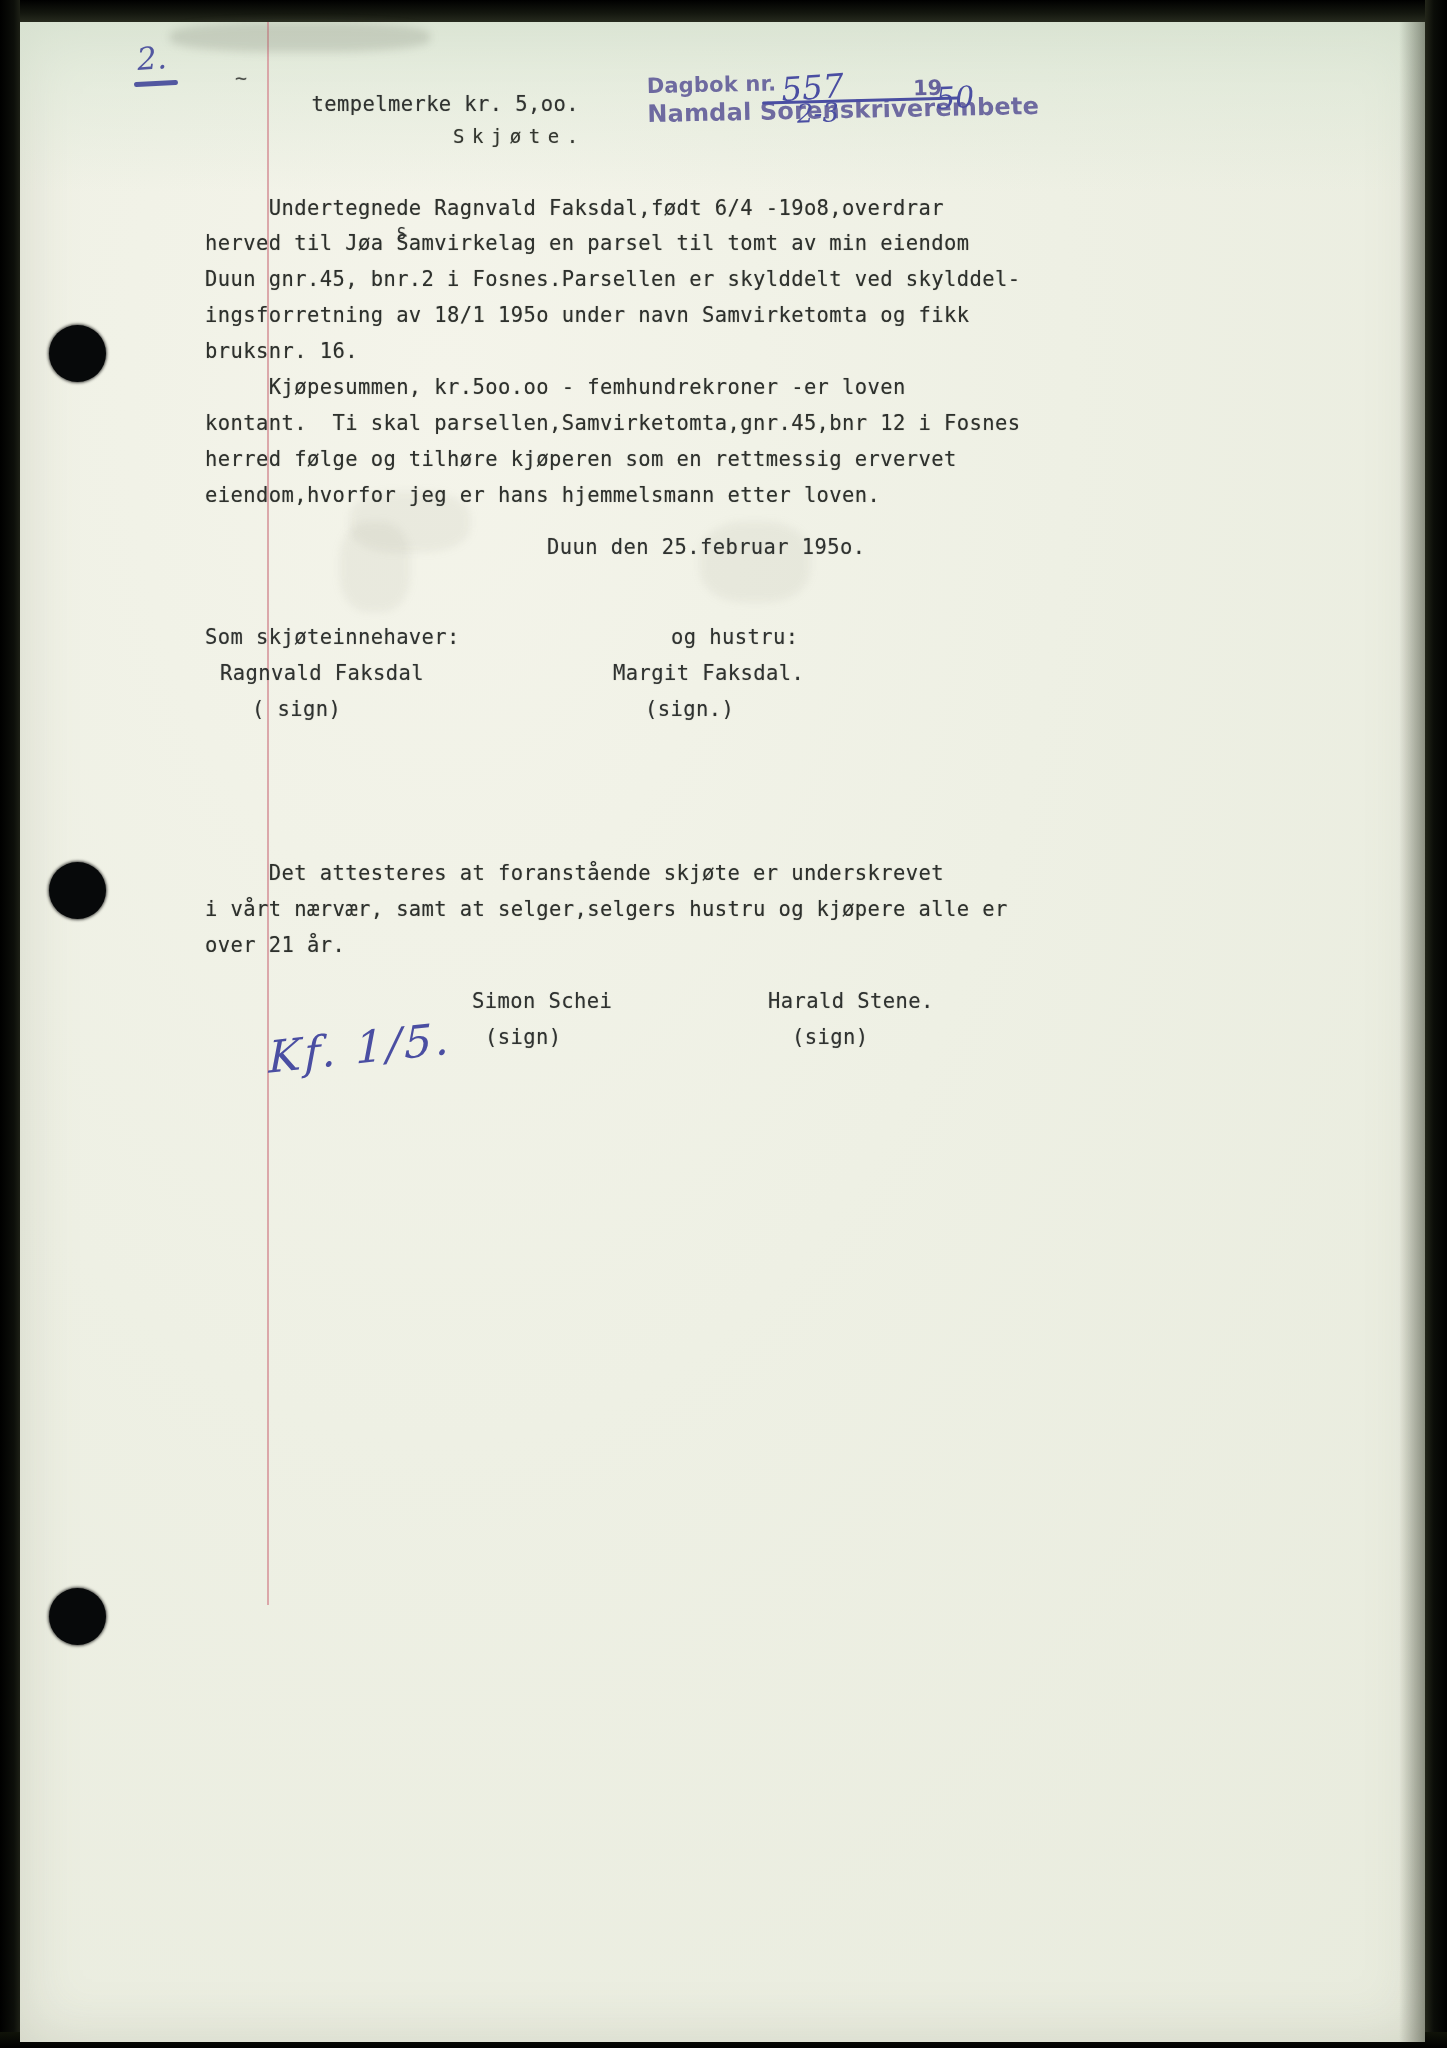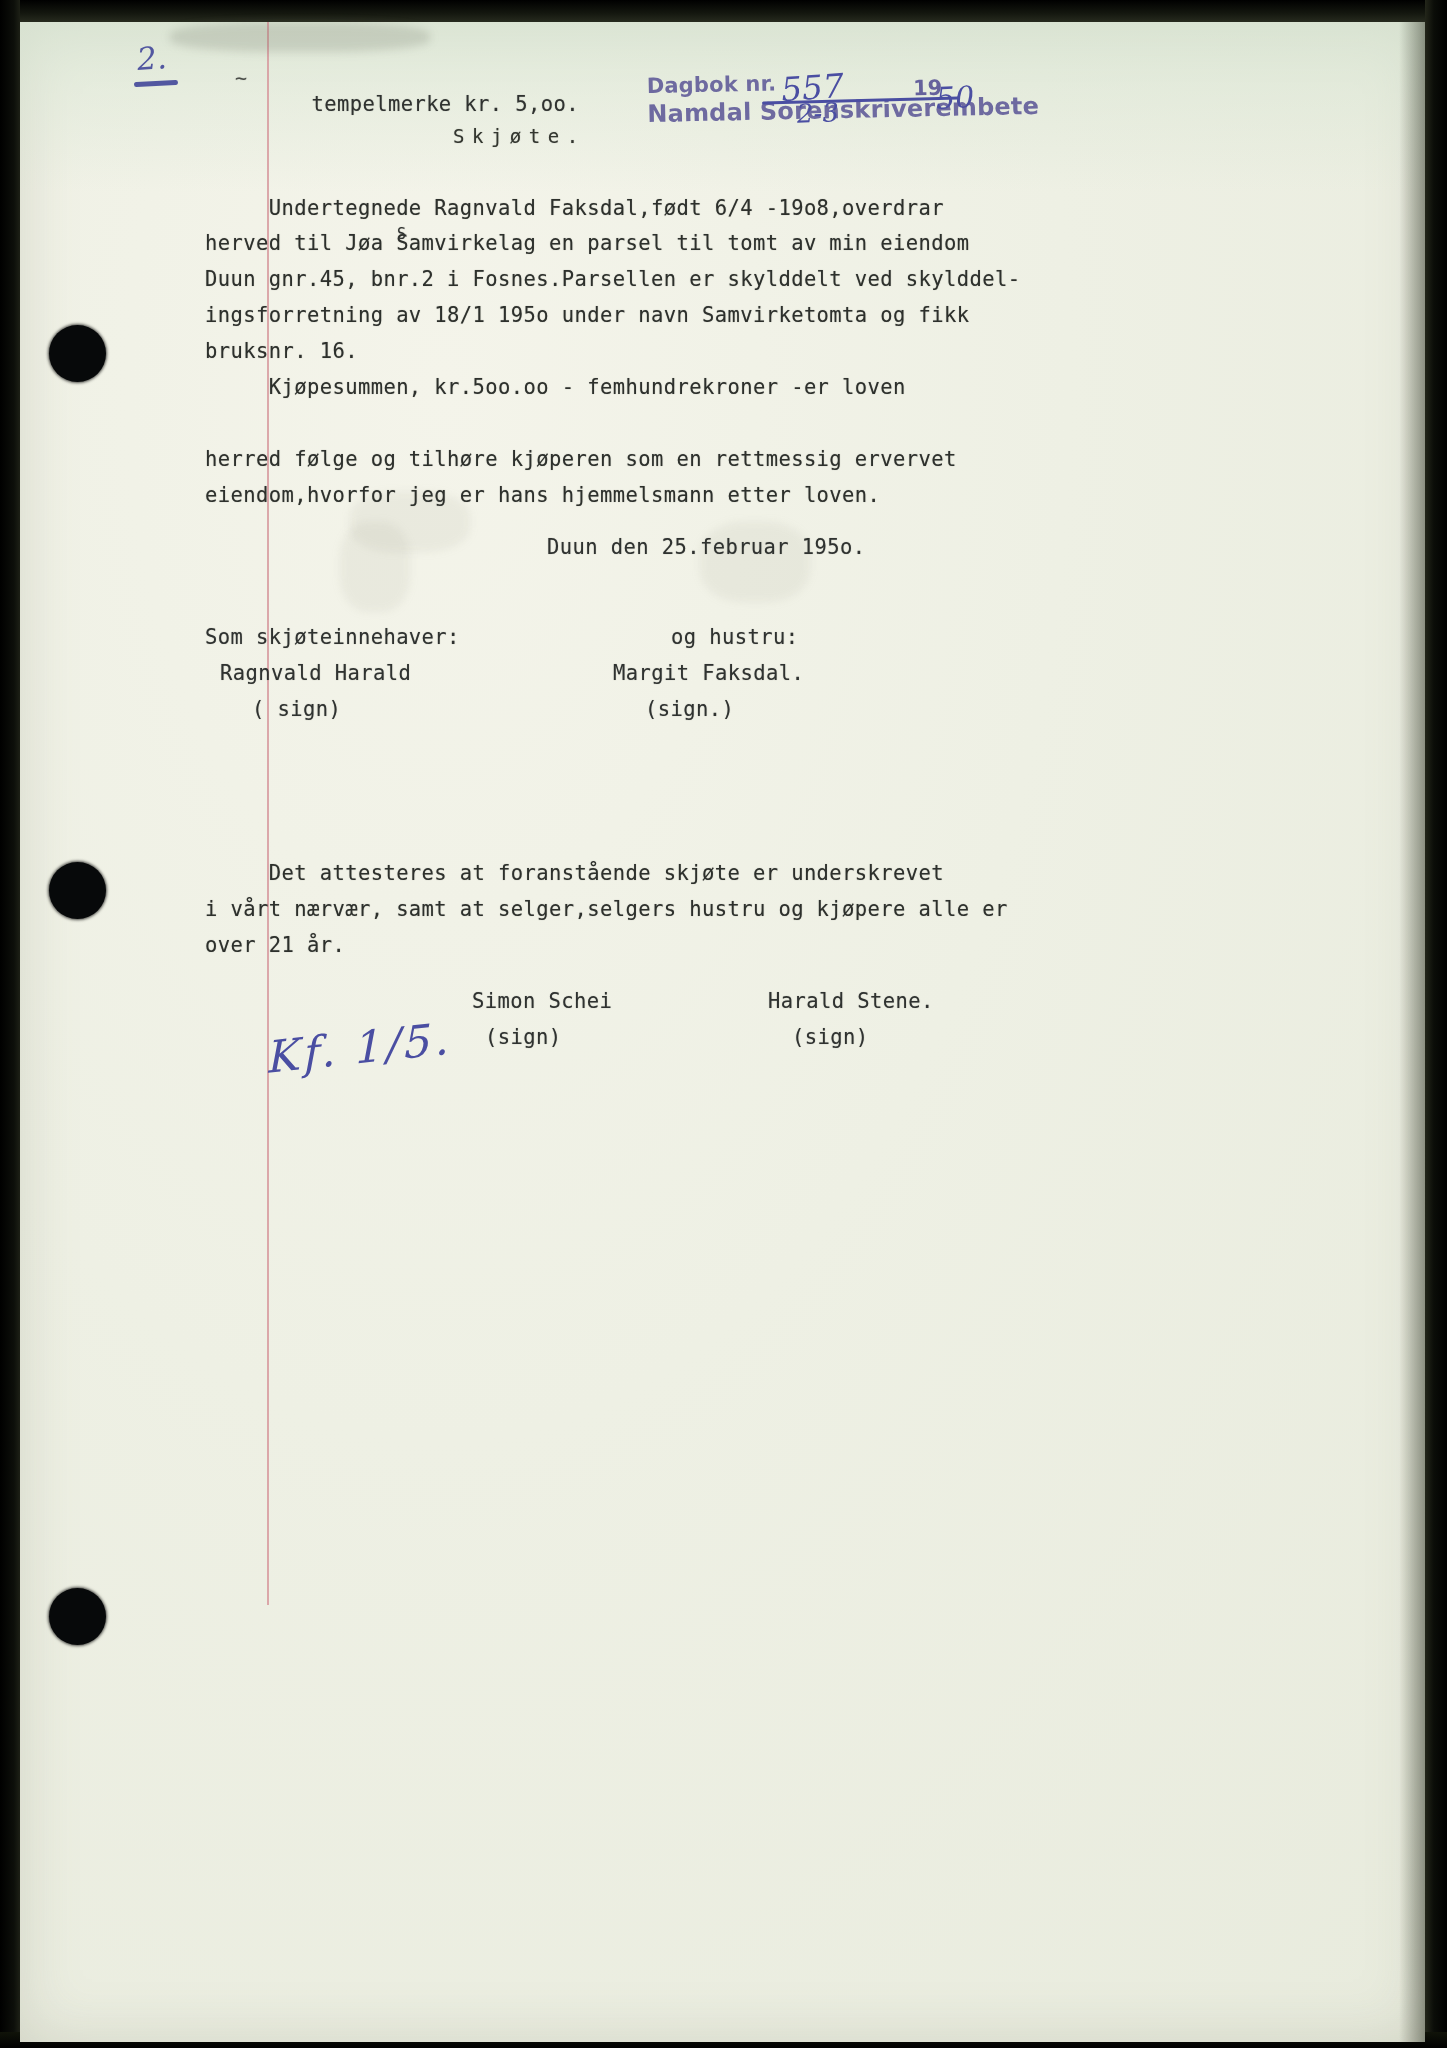--- a/index.html
+++ b/index.html
@@ -319,27 +319,28 @@
 
     <div class="tw body-line" style="top:175px;">     Undertegnede Ragnvald Faksdal,født 6/4 -19o8,overdrar</div>
     <div class="tw body-line" style="top:210px;">herved til Jøa Samvirkelag en parsel til tomt av min eiendom</div>
     <div class="tw body-line" style="top:246px;">Duun gnr.45, bnr.2 i Fosnes.Parsellen er skylddelt ved skylddel-</div>
     <div class="tw body-line" style="top:282px;">ingsforretning av 18/1 195o under navn Samvirketomta og fikk</div>
     <div class="tw body-line" style="top:318px;">bruksnr. 16.</div>
 
     <div class="tw" style="left:377px;top:203px;font-size:15px;">S</div>
 
     <div class="tw body-line" style="top:354px;">     Kjøpesummen, kr.5oo.oo - femhundrekroner -er loven</div>
+    <div class="tw body-line" style="top:390px;">kontant.  Ti skal parsellen,Samvirketomta,gnr.45,bnr 12 i Fosnes</div>
     <div class="tw body-line" style="top:462px;">eiendom,hvorfor jeg er hans hjemmelsmann etter loven.</div>
     <div class="tw body-line" style="top:426px;">herred følge og tilhøre kjøperen som en rettmessig ervervet</div>
 
     <div class="tw date-line">Duun den 25.februar 195o.</div>
 
     <div class="tw sig-left" style="top:603px;">Som skjøteinnehaver:</div>
-    <div class="tw sig-left" style="top:639px;left:200px;">Ragnvald Harald</div>
+    <div class="tw sig-left" style="top:639px;left:200px;">Ragnvald Faksdal</div>
     <div class="tw sig-left" style="top:675px;left:232px;text-align:center;">( sign)</div>
 
     <div class="tw sig-right" style="top:603px;">og hustru:</div>
     <div class="tw sig-right" style="top:639px;left:593px;">Margit Faksdal.</div>
     <div class="tw sig-right" style="top:675px;left:625px;">(sign.)</div>
 
     <div class="tw body-line" style="top:840px;">     Det attesteres at foranstående skjøte er underskrevet</div>
     <div class="tw body-line" style="top:876px;">i vårt nærvær, samt at selger,selgers hustru og kjøpere alle er</div>
     <div class="tw body-line" style="top:912px;">over 21 år.</div>
 

